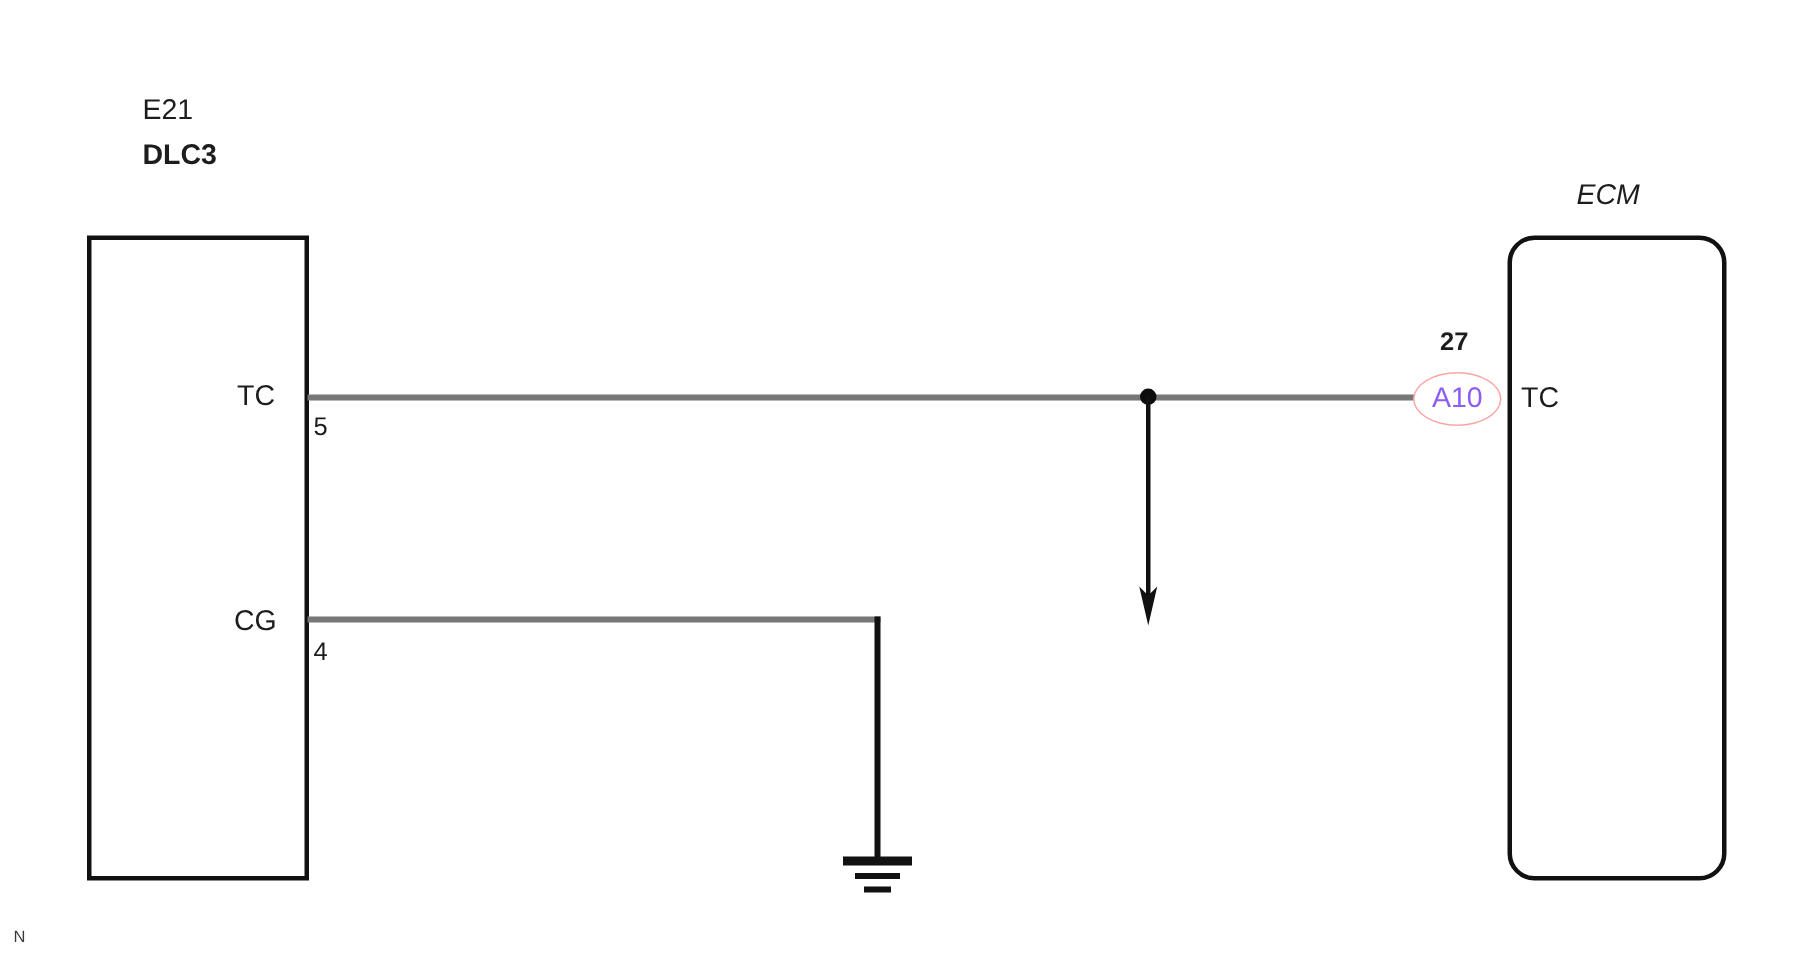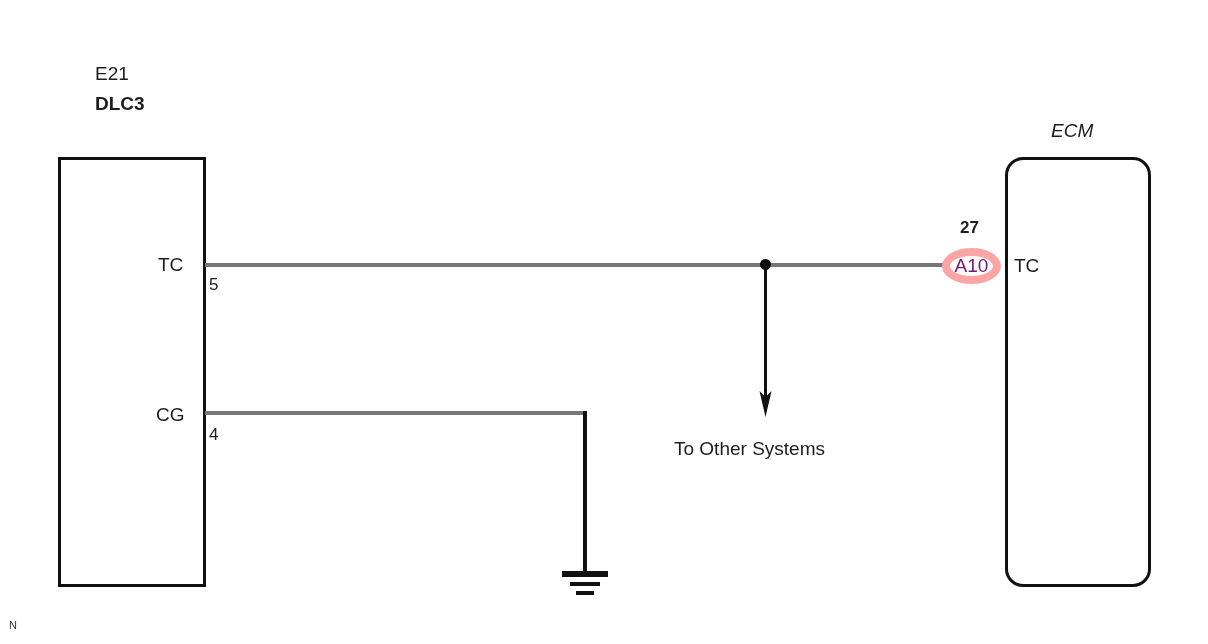--- a/index.html
+++ b/index.html
@@ -52,28 +52,28 @@
   .dot {
     position: absolute;
     width: 11px;
     height: 11px;
     border-radius: 50%;
     background: #0d0d0d;
   }
   .oval {
     position: absolute;
     box-sizing: border-box;
-    border: 8px solid #fca5a5;
+    border: 1px solid #fca5a5;
     border-radius: 50%;
     background: #ffffff;
     display: flex;
     align-items: center;
     justify-content: center;
     font-size: 19px;
-    color: #701a75;
+    color: #8b5cf6;
   }
   .gnd-bar {
     position: absolute;
     background: #111111;
   }
   .arrow-svg {
     position: absolute;
     overflow: visible;
   }
 </style>
@@ -95,21 +95,20 @@
 
   <div class="wire" style="left:205px; top:263px; width:742px; height:4px;"></div>
 
   <div class="dot" style="left:760px; top:259px;"></div>
 
   <svg class="arrow-svg" style="left:757px; top:263px; width:20px; height:158px;" viewBox="0 0 20 158">
     <line x1="8.5" y1="0" x2="8.5" y2="136" stroke="#111111" stroke-width="3"></line>
     <polygon points="8.5,154 2.5,128 8.5,134 14.5,128" fill="#111111"></polygon>
   </svg>
 
-  <div class="lbl" style="left:674px; top:437px;">To Other Systems</div>
 
   <div class="wire" style="left:205px; top:411px; width:382px; height:4px;"></div>
   <div class="wire-dark" style="left:583px; top:411px; width:4px; height:162px;"></div>
 
   <div class="gnd-bar" style="left:562px; top:571px; width:46px; height:6px;"></div>
   <div class="gnd-bar" style="left:570px; top:582px; width:30px; height:4px;"></div>
   <div class="gnd-bar" style="left:576px; top:591px; width:18px; height:4px;"></div>
 
   <div class="lbl" style="left:1051px; top:119px;font-style:italic;">ECM</div>
 

